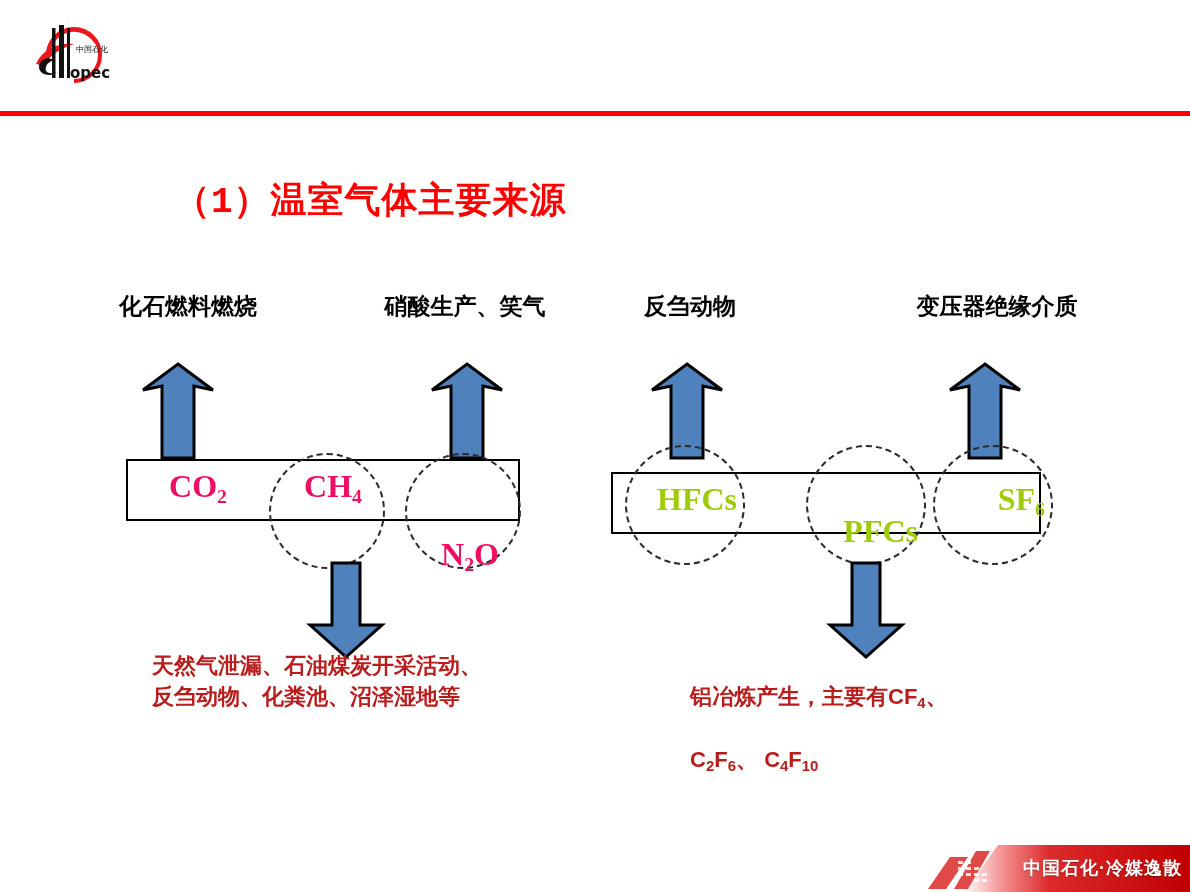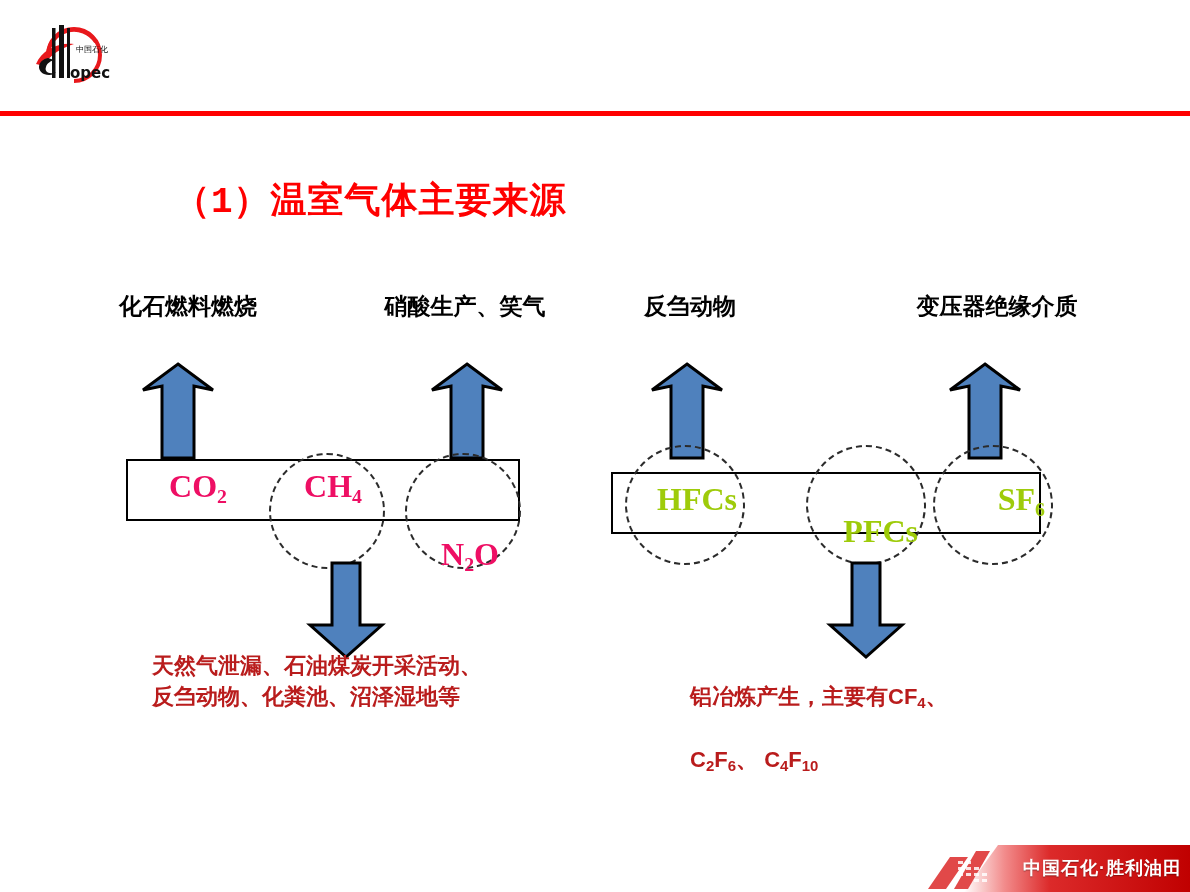--- a/index.html
+++ b/index.html
@@ -267,16 +267,16 @@
         <rect x="38" y="22" width="5" height="3"></rect>
         <rect x="30" y="28" width="5" height="3"></rect>
         <rect x="38" y="28" width="5" height="3"></rect>
         <rect x="46" y="22" width="5" height="3"></rect>
         <rect x="46" y="28" width="5" height="3"></rect>
         <rect x="46" y="34" width="5" height="3"></rect>
         <rect x="54" y="28" width="5" height="3"></rect>
         <rect x="54" y="34" width="5" height="3"></rect>
       </g>
     </svg>
-    <div class="ribbon-text">中国石化·胜利油田</div>
+    <div class="ribbon-text">中国石化·冷媒逸散</div>
   </div>
 
 </div>
 
 </body></html>

